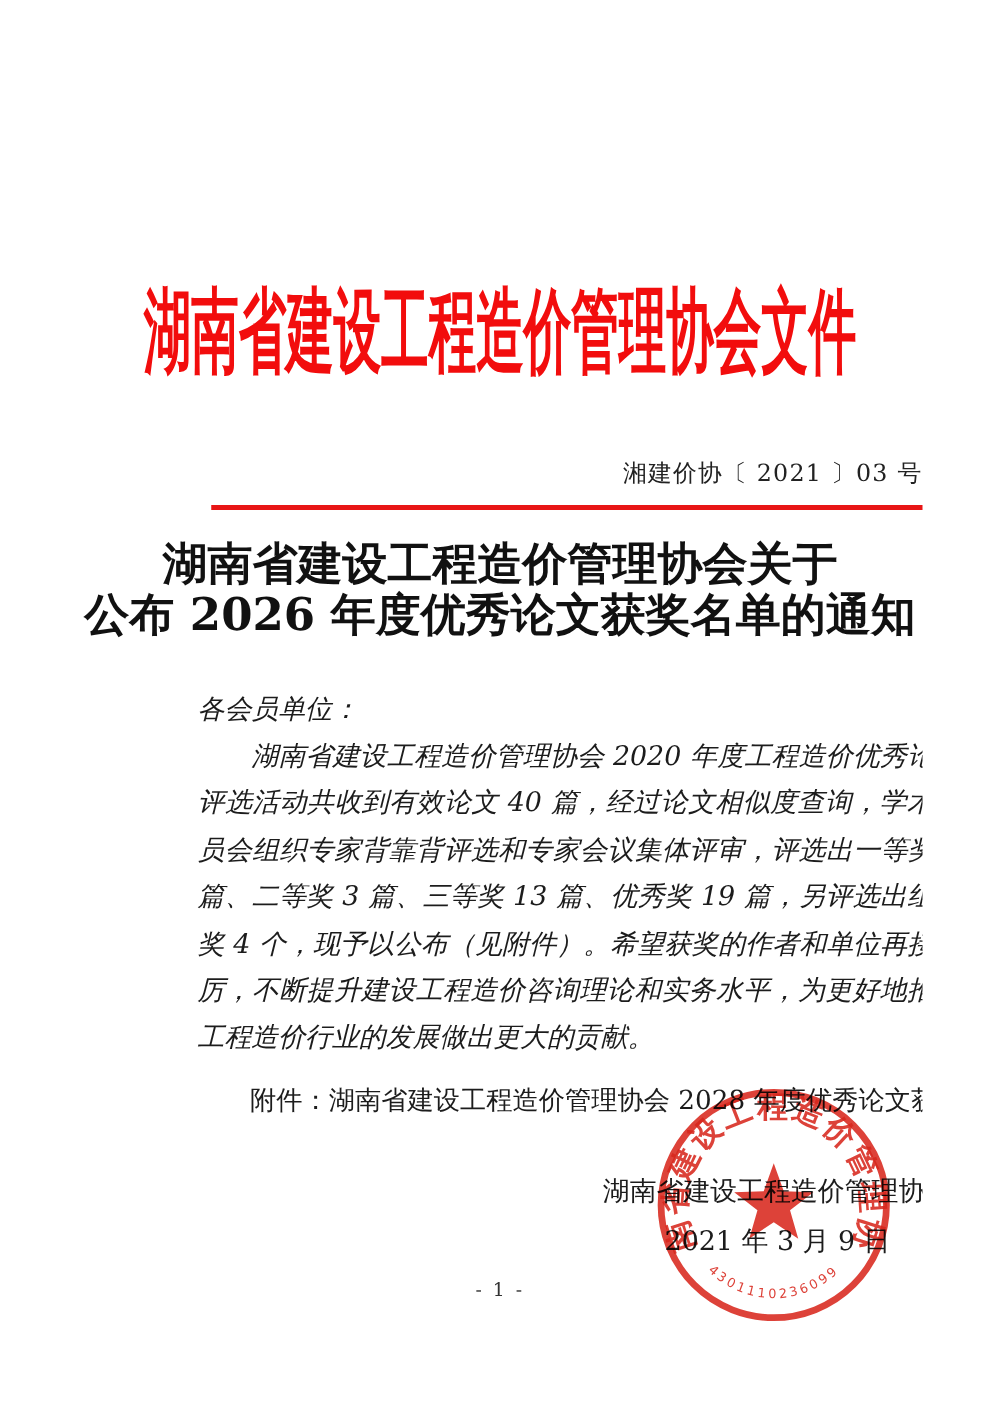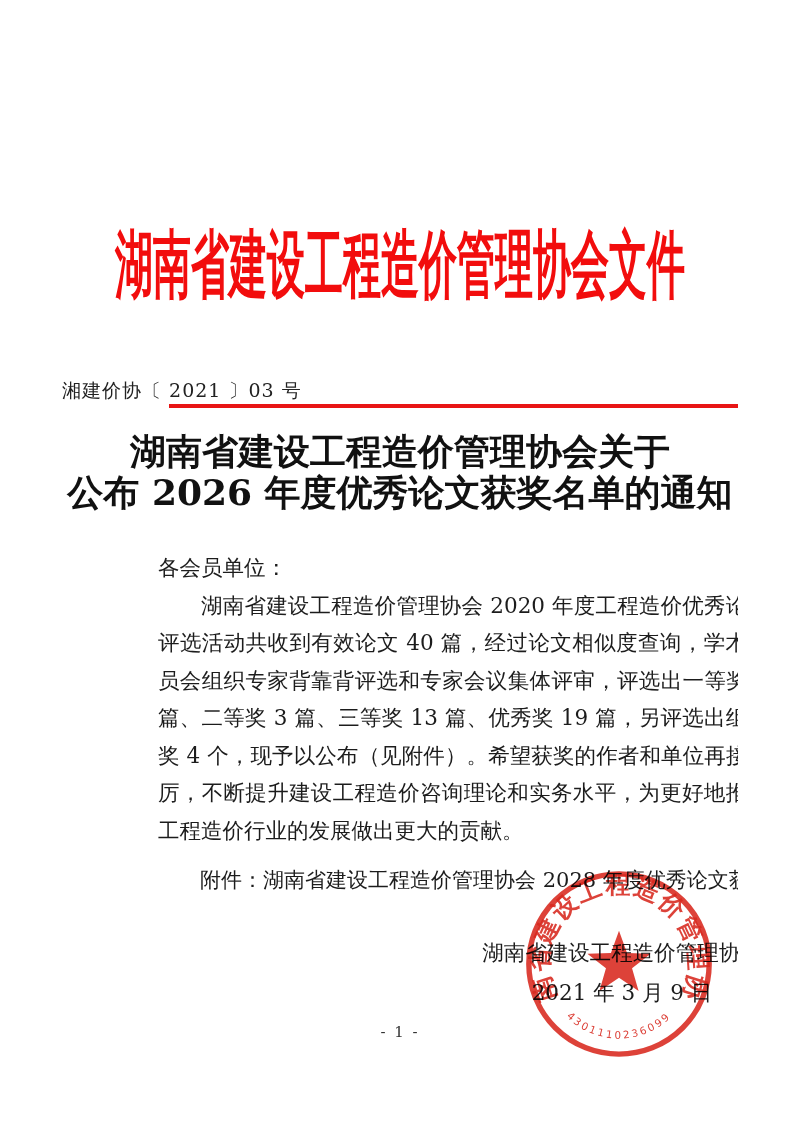--- a/index.html
+++ b/index.html
@@ -11,35 +11,36 @@
   }
   .header-title {
     position:absolute; top:216px; left:0; width:100%;
     text-align:center; white-space:nowrap;
     font-size:38px; font-weight:bold; color:#f20d0d;
     transform:scaleY(1.95); transform-origin:center top;
     letter-spacing:0px;
   }
   .doc-number {
     position:absolute; top:366px; left:0; width:100%;
-    text-align:left; font-size:19px; letter-spacing:1px; color:#222;margin-top:12px;
+    text-align:right; font-size:19px; letter-spacing:1px; color:#222;
   }
   .red-line {
     position:absolute; top:404px; left:107px; width:594px; height:4px;
     background:#e81515;
   }
   .doc-title {
     position:absolute; top:431px; left:0; width:100%;
     text-align:center; font-size:36px; font-weight:bold; line-height:41px;
     color:#111;
   }
   .body-block {
     position:absolute; top:549px; left:96px; width:611px;
     font-size:21.5px; line-height:37.5px; text-align:justify;
     color:#1c1c1c;
+    font-style:italic;
   }
   .body-block p { margin:0; }
   .para-indent { text-indent:2em; }
   .attachment {
     position:absolute; top:866px; left:96px; width:640px;
     font-size:21px; text-indent:2em; color:#1c1c1c; white-space:nowrap;
   }
   .signature {
     position:absolute; top:938px; left:410px; width:300px;
     text-align:center; font-size:21.5px; color:#1c1c1c; white-space:nowrap;

